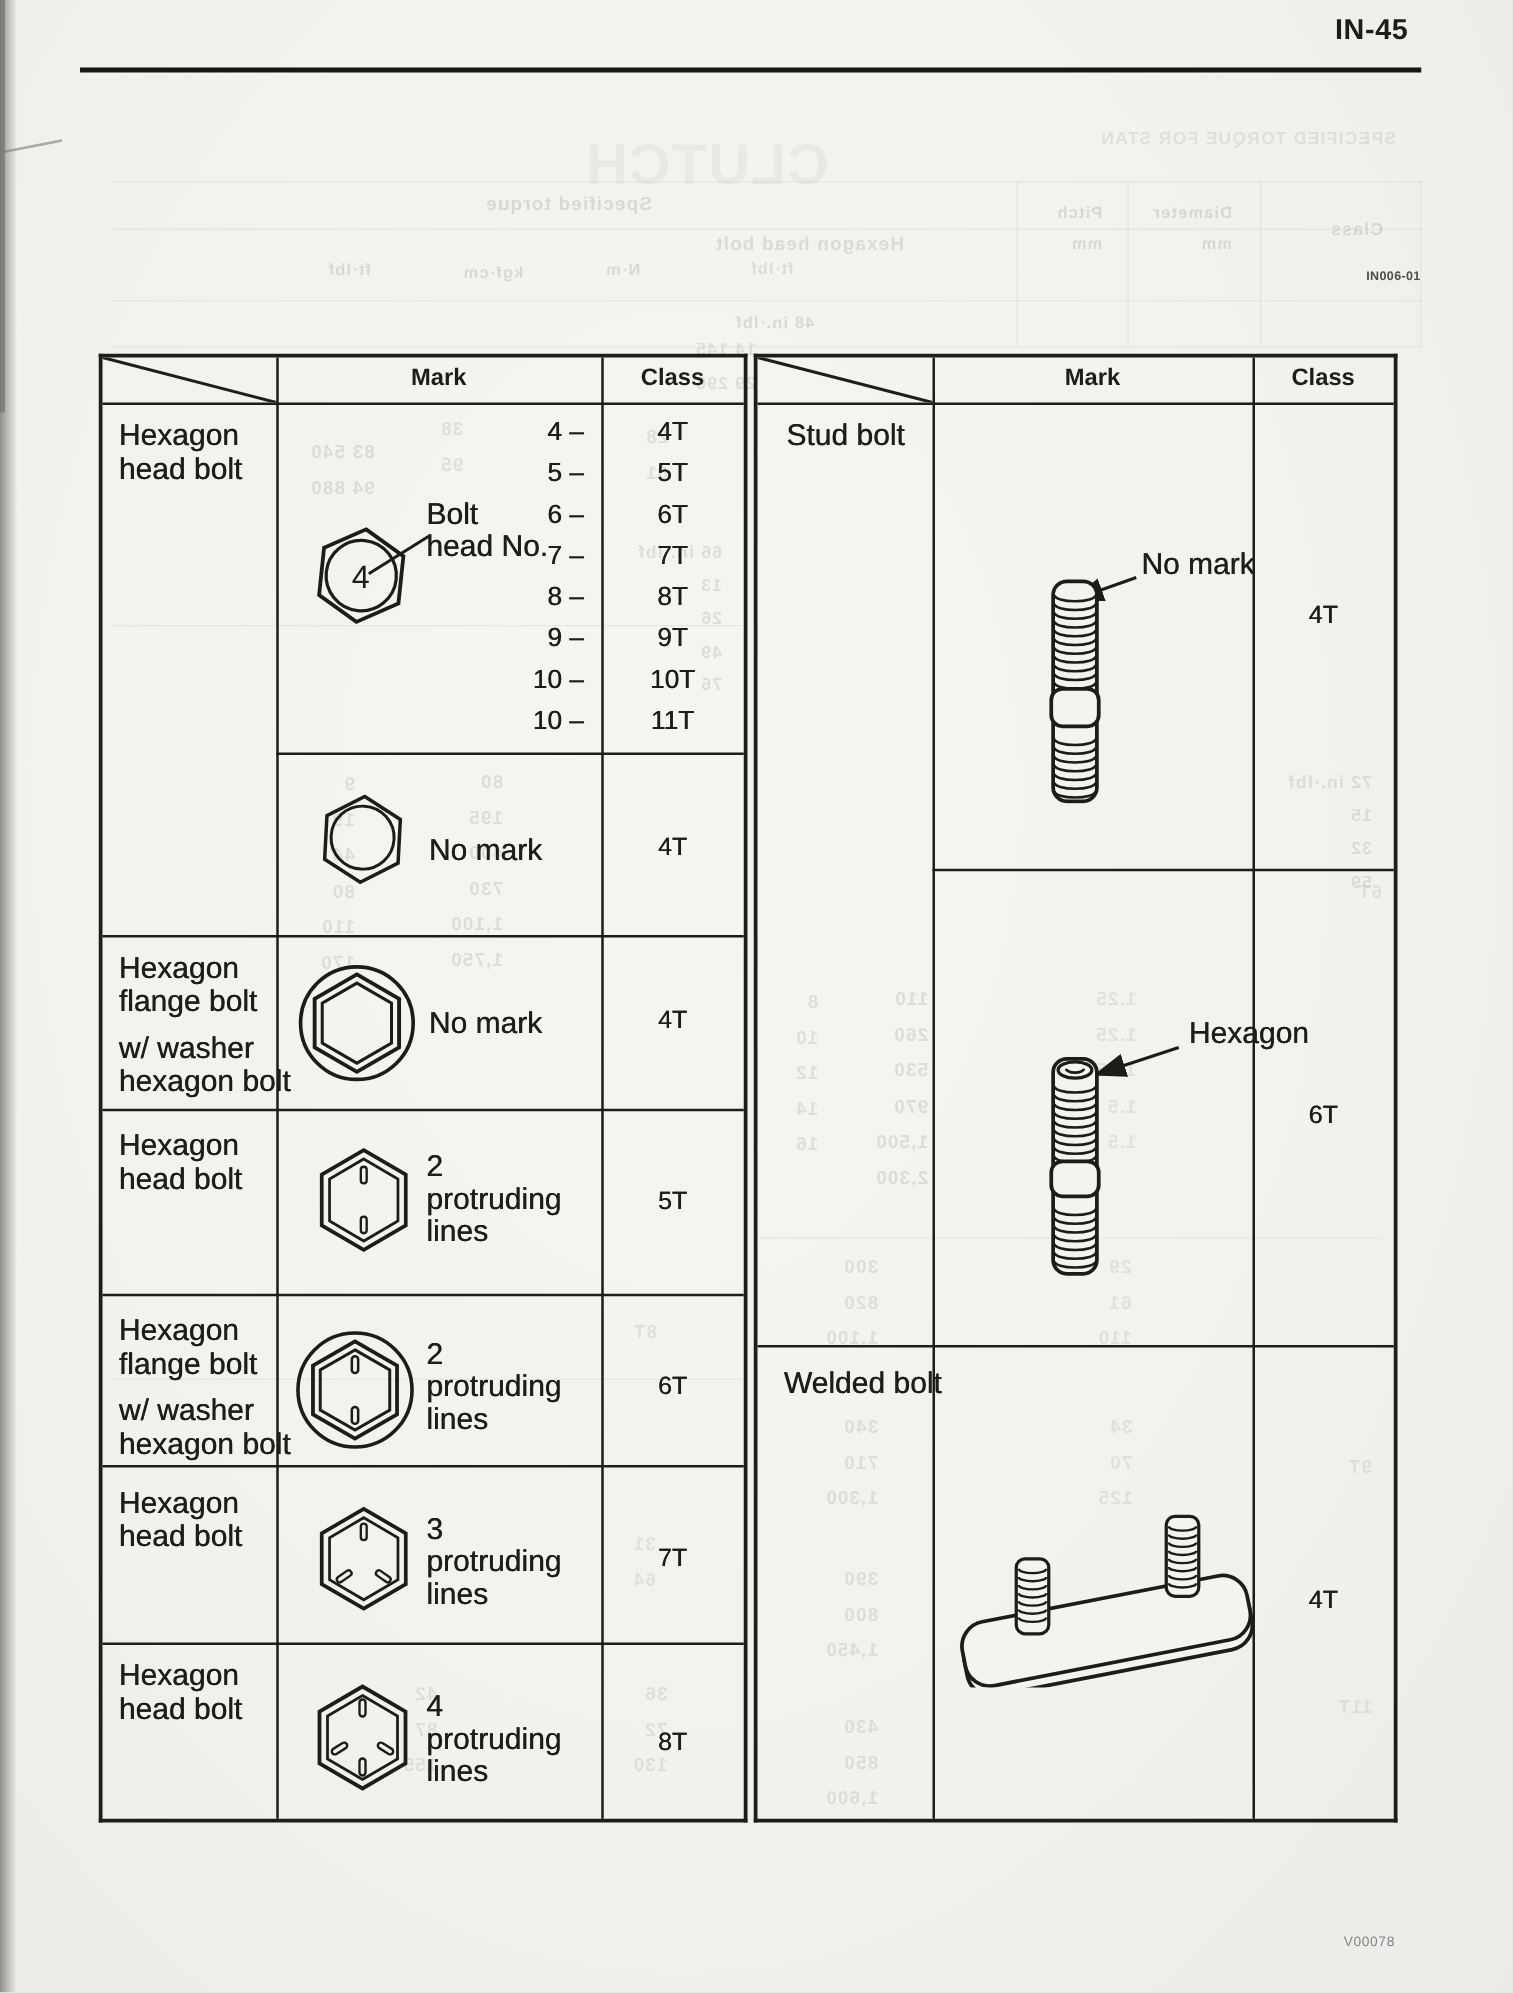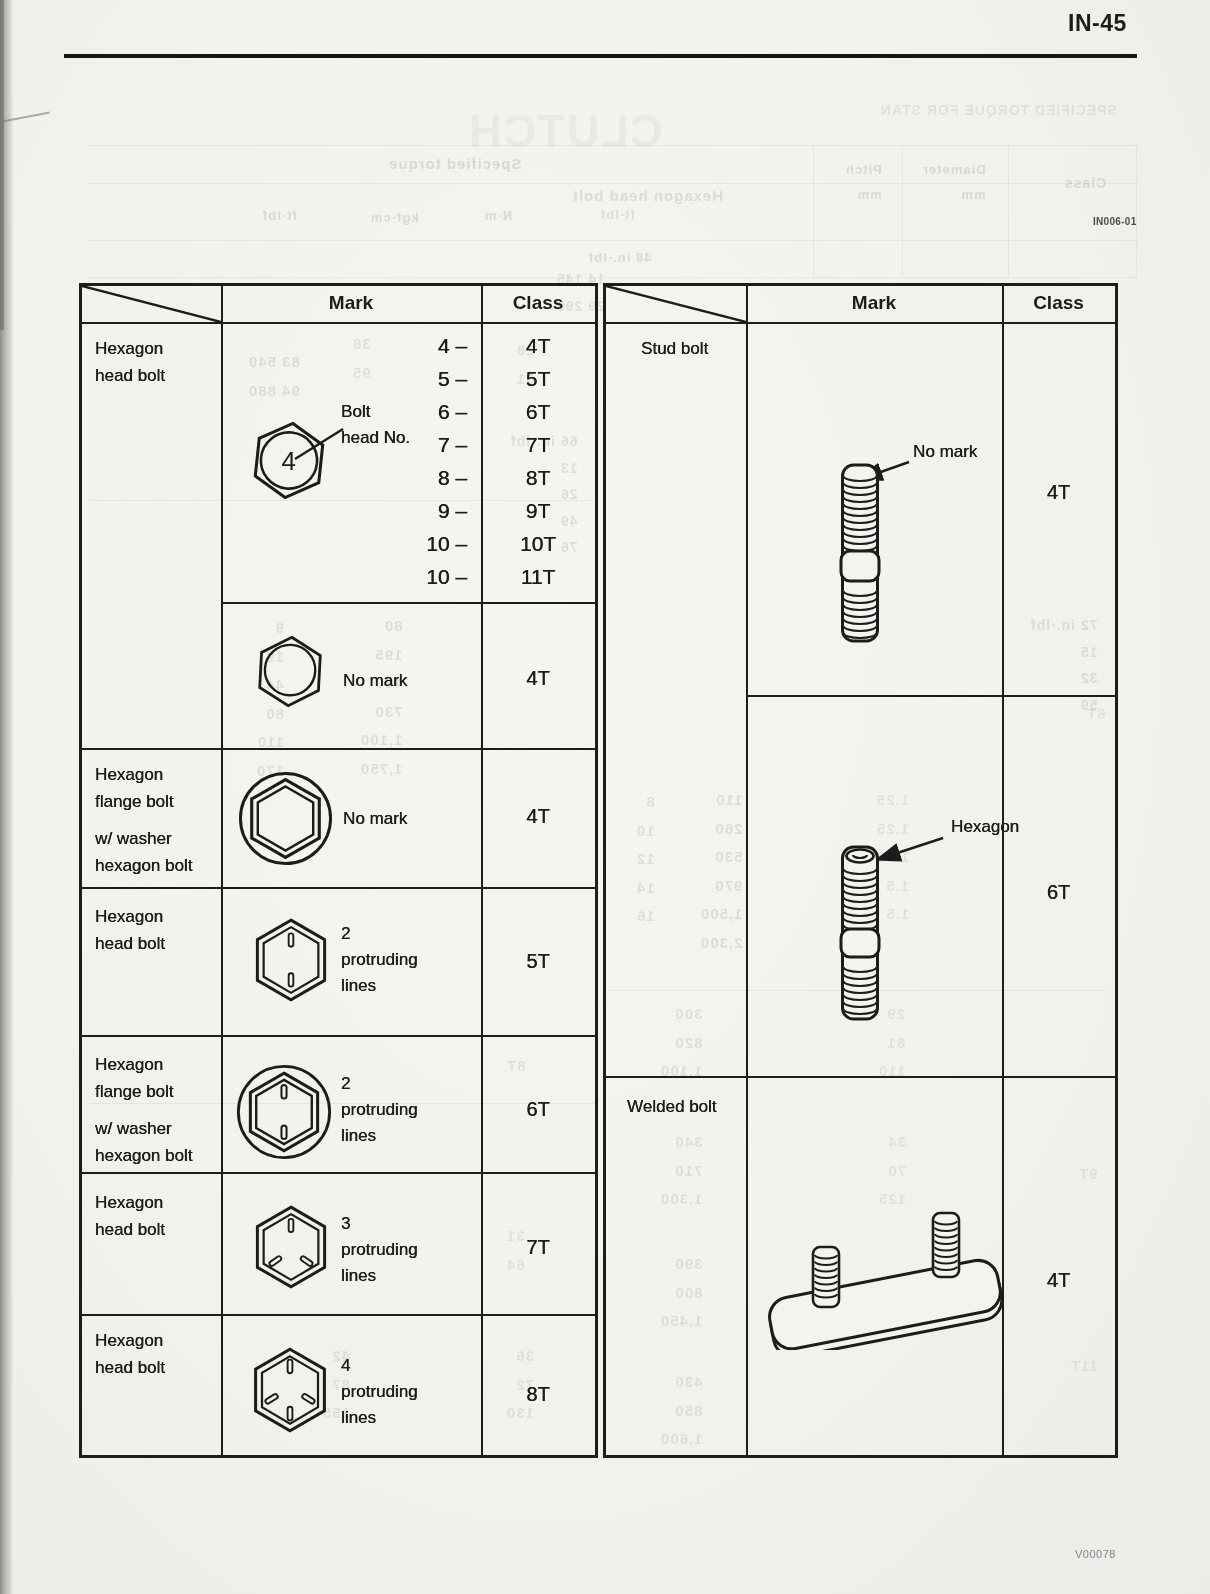--- a/index.html
+++ b/index.html
@@ -29,21 +29,21 @@
     background-size:4px 4px;
     display:flex;align-items:center;justify-content:center;
     font-size:25px;font-weight:bold;color:#454541;letter-spacing:1px;}
   .section-heading{position:absolute;left:76px;top:231px;margin:0;font-size:19.5px;font-weight:bold;letter-spacing:.2px;}
   .footer-code{position:absolute;left:1075px;top:1548px;font-size:11px;color:#85858a;letter-spacing:.5px;}
   
   .tbl{position:absolute;}
   .vline,.hline{position:absolute;background:#1d1d1b;}
   .hd-txt{position:absolute;text-align:center;font-size:19px;font-weight:bold;}
   
-  .btxt{position:absolute;font-size:17px;line-height:27px;white-space:pre-line;
+  .btxt{position:absolute;font-size:24px;line-height:27px;white-space:pre-line;
     text-shadow:.35px 0 0 currentColor;color:#1d1d1b;}
   .mlist{position:absolute;display:flex;flex-direction:column;}
   .mlist div{height:33px;line-height:33px;font-size:21px;text-shadow:.35px 0 0 #1d1d1b;}
   .mlist.num div{text-align:right;}
   .mlist.cls div{text-align:center;}
   .cls-val{position:absolute;text-align:center;font-size:20px;text-shadow:.35px 0 0 currentColor;}
   
   #ghost-layer{position:absolute;left:0;top:0;width:1210px;height:1594px;z-index:1;}
   .ghost{position:absolute;display:inline-block;transform:scaleX(-1);
     font-weight:bold;color:#9c9c96;white-space:pre-line;line-height:1.9;
@@ -332,21 +332,21 @@
     <div class="hline" style="left:3px;top:39px;width:509px;height:2px"></div>
     <div class="hline" style="left:143px;top:412px;width:369px;height:2px"></div>
     <div class="hline" style="left:3px;top:793px;width:509px;height:2px"></div>
 
     <svg class="abs" style="left:3px;top:3px" width="140" height="36" viewBox="0 0 140 36">
       <line x1="0" y1="0" x2="140" y2="36" stroke="#1d1d1b" stroke-width="2.4"></line>
     </svg>
     <div class="hd-txt" style="left:143px;top:9px;width:256px">Mark</div>
     <div class="hd-txt" style="left:399px;top:9px;width:113px">Class</div>
 
-    <div class="btxt" style="left:38px;top:52px">Stud bolt</div>
+    <div class="btxt" style="left:26px;top:52px">Stud bolt</div>
 
     <div class="btxt" style="left:310px;top:155px">No mark</div>
     <svg class="abs" style="left:248px;top:176px" width="64" height="26" viewBox="0 0 64 26">
       <defs>
           <marker id="ah1" markerWidth="11" markerHeight="9" refX="9" refY="4.5" orient="auto">
             <polygon points="11,4.5 0,0.5 0,8.5" fill="#1c1c1a"></polygon>
           </marker>
         </defs>
       <line x1="58" y1="3" x2="10" y2="20" stroke="#1c1c1a" stroke-width="2.4" marker-end="url(#ah1)"></line>
     </svg>

